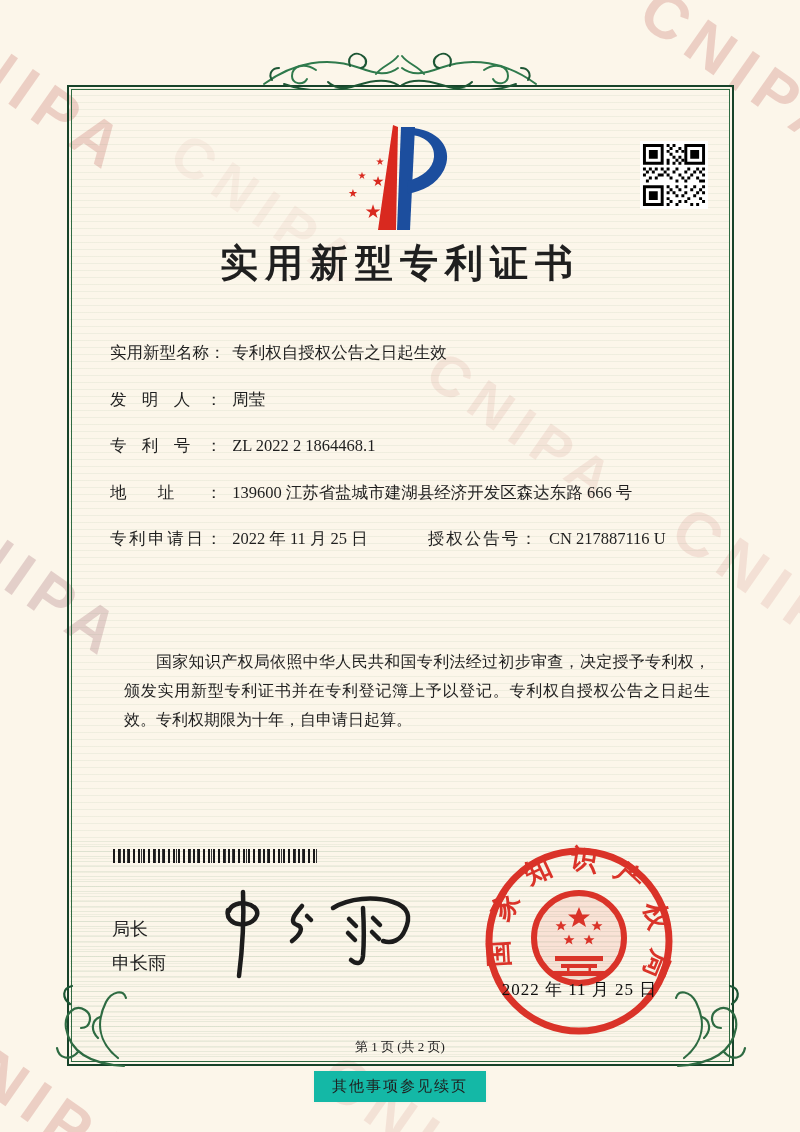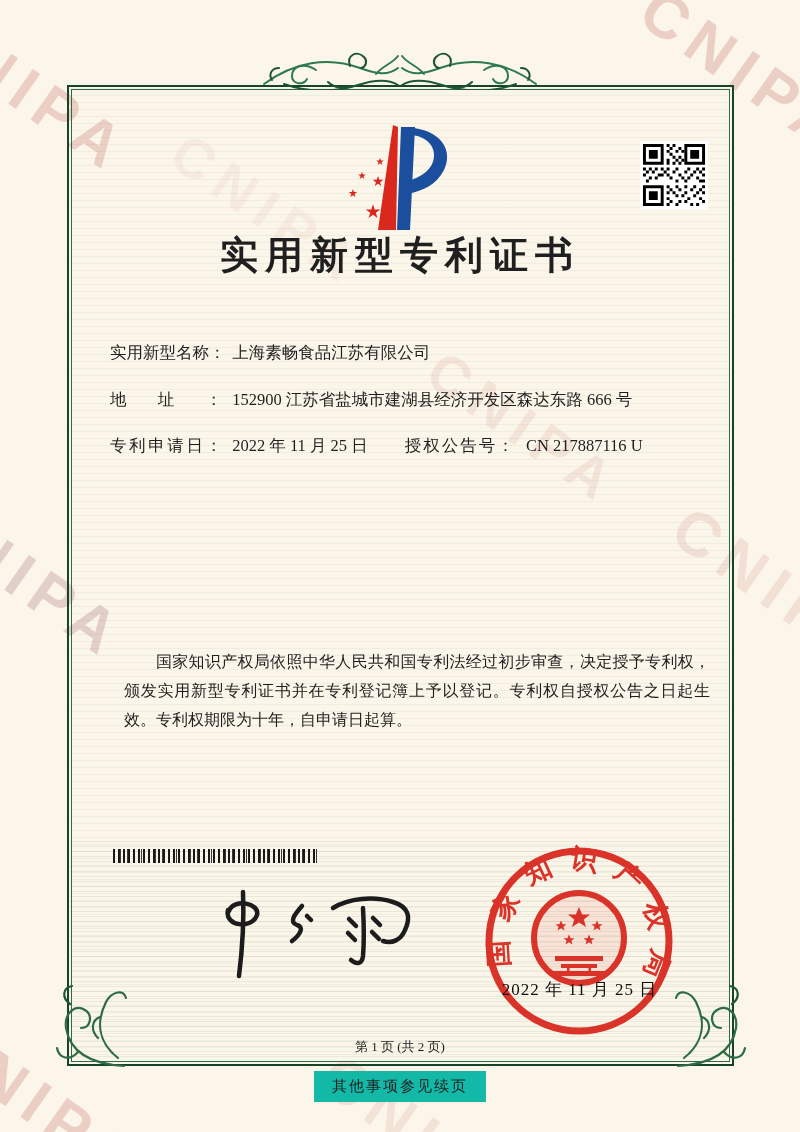--- a/index.html
+++ b/index.html
@@ -45,31 +45,31 @@
   .ornament{position:absolute; z-index:3;}
   .dragon-band{left:258px; top:40px;}
   .corner-bl{left:46px; top:982px;}
   .corner-br{left:674px; top:982px; transform:scaleX(-1);}
   
   .content{position:absolute; inset:0; z-index:4;}
   .cert-no{position:absolute; left:100px; top:136px; font-size:16px; letter-spacing:2px;}
   .logo{position:absolute; left:337px; top:120px;}
   .qr{position:absolute; left:640px; top:141px; background:#fff; padding:1px;}
   .title{
-    position:absolute; left:0; top:230px; width:800px; text-align:center;
+    position:absolute; left:0; top:238px; width:800px; text-align:center;
     font-size:38px; font-weight:bold; letter-spacing:7px;
   }
   .fields{position:absolute; left:110px; top:342px; width:592px; font-size:16.5px;}
   .row{margin-bottom:24.5px; line-height:22px; white-space:nowrap;}
   .lbl{
     display:inline-block; width:112px; text-align:justify; text-align-last:justify;
     vertical-align:top;
   }
   .val{margin-left:6px;}
-  .pair2{margin-left:33px;}
+  .pair2{margin-left:56px;}
   .pair2 .lbl2{letter-spacing:2px;}
   .paragraphs{
     position:absolute; left:124px; top:648px; width:586px;
     font-size:16px; line-height:28.8px; text-align:justify;
   }
   .paragraphs p{margin:0; text-indent:2em;}
   .barcode{
     position:absolute; left:113px; top:849px; width:205px; height:14px;
     background:
       repeating-linear-gradient(90deg,#181818 0 2px, rgba(0,0,0,0) 2px 5px),
@@ -183,42 +183,54 @@
           M29,59h3v3h-3z M38,59h3v3h-3z M44,59h3v3h-3z M62,59h3v3h-3z
           M26,62h3v3h-3z M35,62h3v3h-3z M50,62h3v3h-3z M56,62h3v3h-3z"></path>
       </g>
     </svg>
 
     <div class="title">实用新型专利证书</div>
 
     <div class="fields">
       <div class="row">
         <span class="lbl">实用新型名称：</span>
-        <span class="val">上海素畅食品江苏有限公司</span>
+        <span class="val">专利权自授权公告之日起生效</span>
+      </div>
+      <div class="row">
+        <span class="lbl">发明人：</span>
+        <span class="val">周莹</span>
+      </div>
+      <div class="row">
+        <span class="lbl">专利号：</span>
+        <span class="val">ZL 2022 2 1864468.1</span>
       </div>
       <div class="row">
         <span class="lbl">地址：</span>
-        <span class="val">152900 江苏省盐城市建湖县经济开发区森达东路 666 号</span>
+        <span class="val">139600 江苏省盐城市建湖县经济开发区森达东路 666 号</span>
       </div>
       <div class="row">
         <span class="lbl">专利申请日：</span>
         <span class="val">2022 年 11 月 25 日</span>
         <span class="pair2">
           <span class="lbl2">授权公告号：</span>
           <span class="val">CN 217887116 U</span>
         </span>
       </div>
     </div>
 
     <div class="paragraphs">
       <p>国家知识产权局依照中华人民共和国专利法经过初步审查，决定授予专利权，颁发实用新型专利证书并在专利登记簿上予以登记。专利权自授权公告之日起生效。专利权期限为十年，自申请日起算。</p>
     </div>
 
     <div class="barcode"></div>
 
+    <div class="signer">
+      <div>局长</div>
+      <div>申长雨</div>
+    </div>
 
     <svg class="signature" width="215" height="95" viewBox="0 0 215 95">
       <g fill="none" stroke="#1c1c1c" stroke-width="4.5" stroke-linecap="round" stroke-linejoin="round">
         <path d="M16,24 C12,40 40,44 45,29 C48,17 22,12 17,25"></path>
         <path d="M31,6 C32,30 31,58 27,90"></path>
         <path d="M90,20 C82,29 77,36 85,39 C92,41 89,48 80,55"></path>
         <path d="M95,30 L99,34"></path>
         <path d="M121,22 C137,12 162,10 181,16 C197,21 199,31 193,44 C189,54 180,58 171,55"></path>
         <path d="M151,22 C152,40 152,58 151,70 C150,78 145,79 139,74"></path>
         <path d="M137,33 L144,40 M161,32 L168,39 M136,47 L143,54 M160,46 L167,53"></path>

